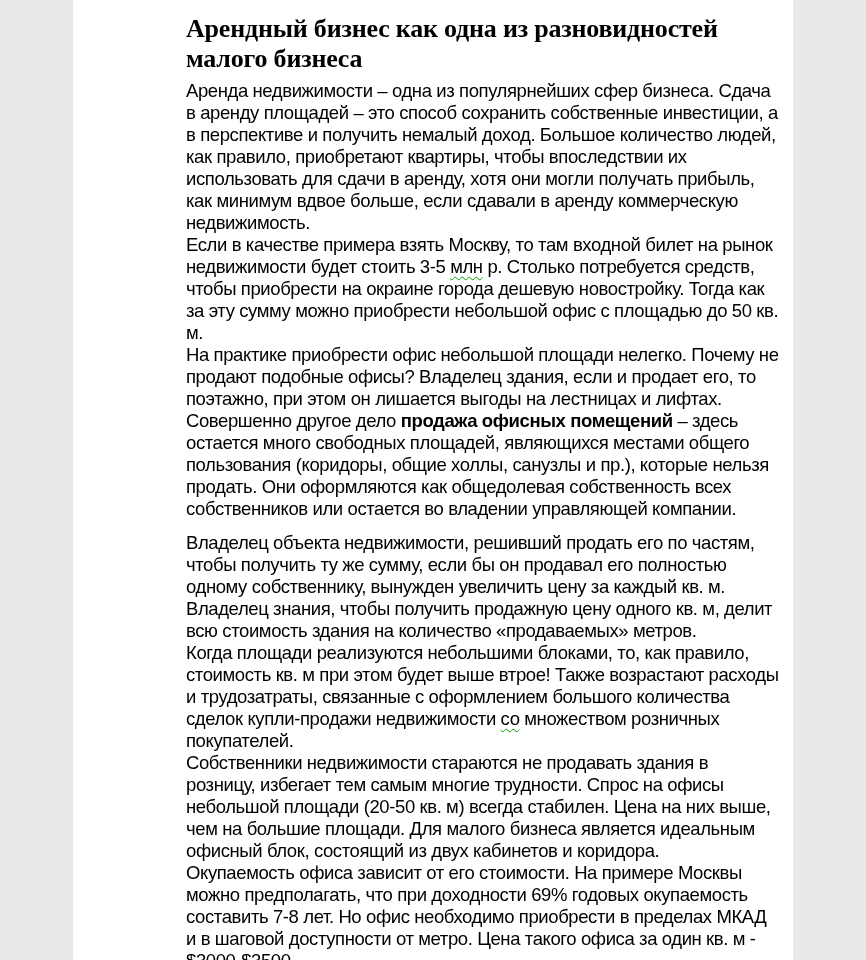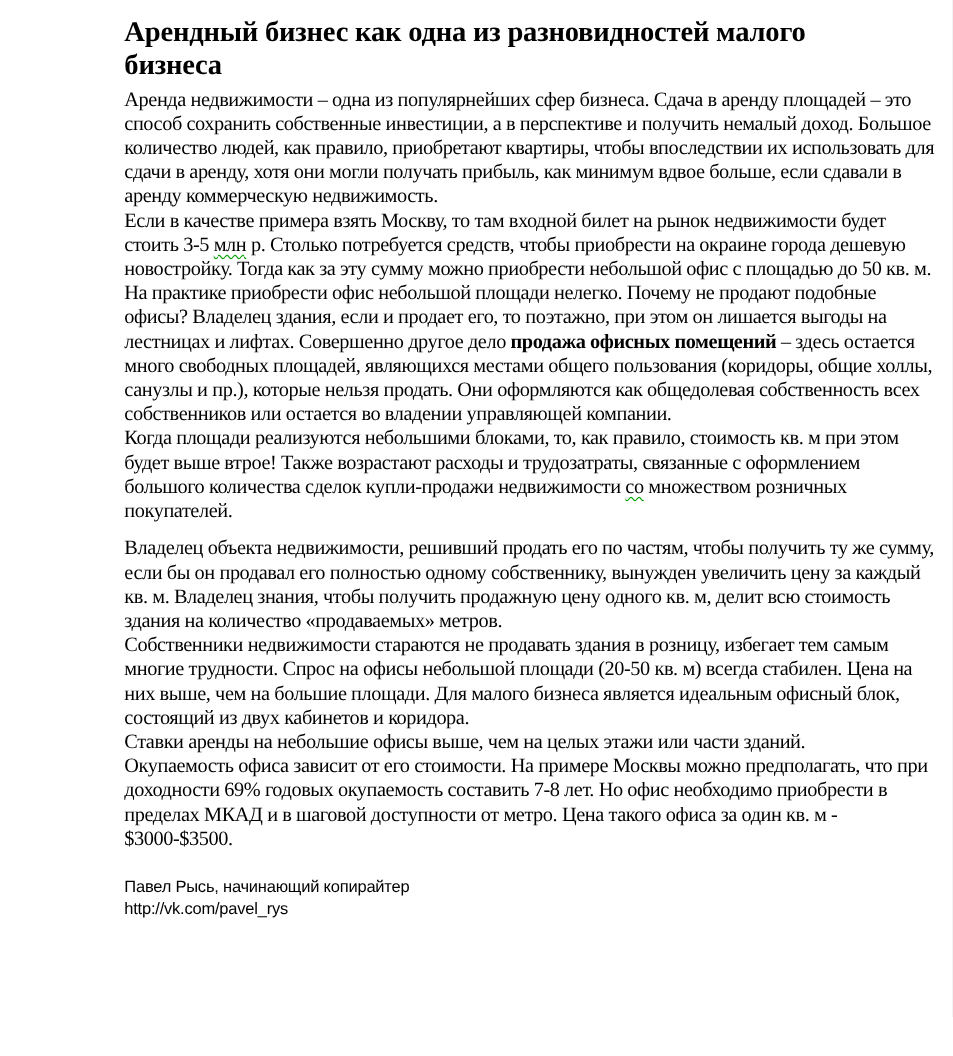--- a/index.html
+++ b/index.html
@@ -4,21 +4,21 @@
 <style>
   :root{
     --bg:#ffffff;
     --text:#000000;
     --title:#000000;
     --spell:#00a000;
   }
   html,body{margin:0;padding:0;background:#e9e9e9;}
   .page{
     position:relative;
-    width:866px;height:960px;
+    width:720px;height:960px;
     margin:0 auto;
     background:var(--bg);
     box-sizing:border-box;
     padding:14px 12px 0 113px;
     overflow:hidden;
     font-family:"Liberation Sans","DejaVu Sans",sans-serif;
     color:var(--text);
   }
   .doc-title{
     font-family:"Liberation Serif","DejaVu Serif",serif;
@@ -29,21 +29,21 @@
     color:var(--title);
     margin:0 0 6px 0;
     max-width:700px;
   }
   .doc-body{
     font-size:18.5px;
     line-height:22px;
     letter-spacing:-0.4px;
     max-width:741px;
   }
-  .para{margin:0;font-family:Liberation Serif, serif;}
+  .para{margin:0;}
   .para.gap-before{margin-top:12px;}
   .run-bold{font-weight:bold;}
   .run-spell{
     text-decoration-line:underline;
     text-decoration-style:wavy;
     text-decoration-color:var(--spell);
     text-decoration-thickness:1px;
     text-underline-offset:3px;
   }
   .doc-footer{
@@ -57,24 +57,23 @@
 </head>
 <body>
 
 <div class="page">
   <h1 class="doc-title">Арендный бизнес как одна из разновидностей малого бизнеса</h1>
 
   <div class="doc-body" id="doc-body">
       <p class="para"><span>Аренда недвижимости – одна из популярнейших сфер бизнеса. Сдача в аренду площадей – это способ сохранить собственные инвестиции, а в перспективе и получить немалый доход. Большое количество людей, как правило, приобретают квартиры, чтобы впоследствии их использовать для сдачи в аренду, хотя они могли получать прибыль, как минимум вдвое больше, если сдавали в аренду коммерческую недвижимость.</span></p>
       <p class="para"><span>Если в качестве примера взять Москву, то там входной билет на рынок недвижимости будет стоить 3-5 </span><span class="run-spell">млн</span><span> р. Столько потребуется средств, чтобы приобрести на окраине города дешевую новостройку. Тогда как за эту сумму можно приобрести небольшой офис с площадью до 50 кв. м.</span></p>
       <p class="para"><span>На практике приобрести офис небольшой площади нелегко. Почему не продают подобные офисы? Владелец здания, если и продает его, то поэтажно, при этом он лишается выгоды на лестницах и лифтах. Совершенно другое дело </span><span class="run-bold">продажа офисных помещений</span><span> – здесь остается много свободных площадей, являющихся местами общего пользования (коридоры, общие холлы, санузлы и пр.), которые нельзя продать. Они оформляются как общедолевая собственность всех собственников или остается во владении управляющей компании.</span></p>
+      <p class="para gap-before"><span>Владелец объекта недвижимости, решивший продать его по частям, чтобы получить ту же сумму, если бы он продавал его полностью одному собственнику, вынужден увеличить цену за каждый кв. м. Владелец знания, чтобы получить продажную цену одного кв. м, делит всю стоимость здания на количество «продаваемых» метров.</span></p>
       <p class="para"><span>Когда площади реализуются небольшими блоками, то, как правило, стоимость кв. м при этом будет выше втрое! Также возрастают расходы и трудозатраты, связанные с оформлением большого количества сделок купли-продажи недвижимости </span><span class="run-spell">со</span><span> множеством розничных покупателей.</span></p>
-      <p class="para gap-before"><span>Владелец объекта недвижимости, решивший продать его по частям, чтобы получить ту же сумму, если бы он продавал его полностью одному собственнику, вынужден увеличить цену за каждый кв. м. Владелец знания, чтобы получить продажную цену одного кв. м, делит всю стоимость здания на количество «продаваемых» метров.</span></p>
       <p class="para"><span>Собственники недвижимости стараются не продавать здания в розницу, избегает тем самым многие трудности. Спрос на офисы небольшой площади (20-50 кв. м) всегда стабилен. Цена на них выше, чем на большие площади. Для малого бизнеса является идеальным офисный блок, состоящий из двух кабинетов и коридора.</span></p>
-      <p class="para"><span>Ставки аренды на небольшие офисы выше, чем на целых этажи или части зданий.</span></p>
       <p class="para"><span>Окупаемость офиса зависит от его стоимости. На примере Москвы можно предполагать, что при доходности 69% годовых окупаемость составить 7-8 лет. Но офис необходимо приобрести в пределах МКАД и в шаговой доступности от метро. Цена такого офиса за один кв. м - $3000-$3500.</span></p>
     </div>
 
   <div class="doc-footer">
     <div>Павел Рысь, начинающий копирайтер</div>
     <div>http://vk.com/pavel_rys</div>
   </div>
 </div>
 
 </body></html>

